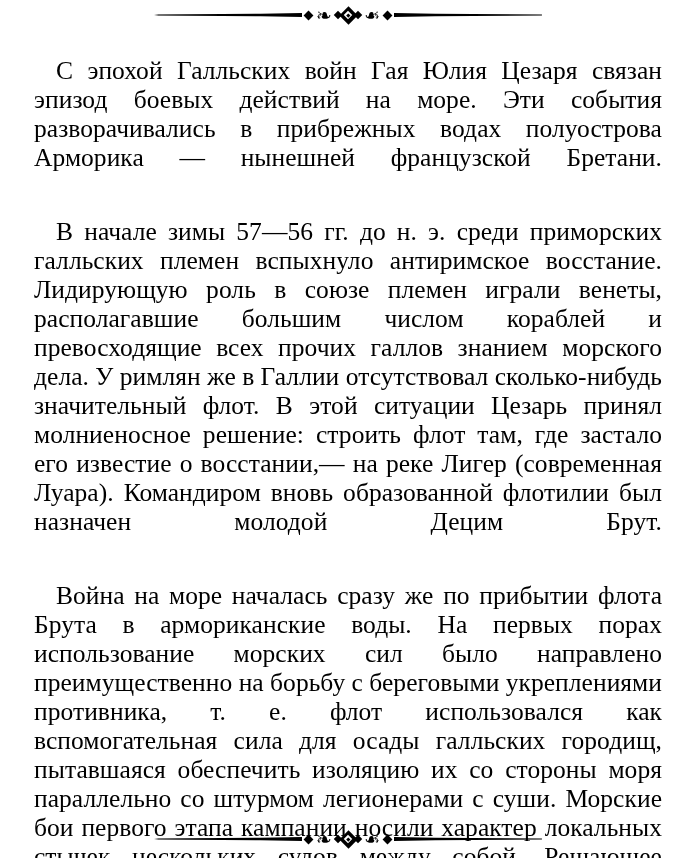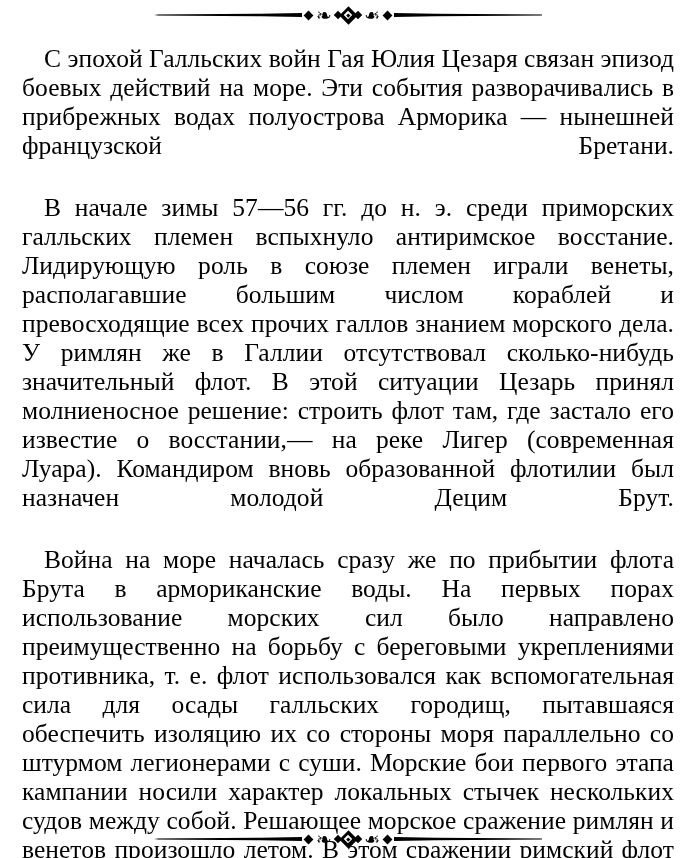--- a/index.html
+++ b/index.html
@@ -136,21 +136,21 @@
     width: 660px;
     font-size: 25.5px;
     line-height: 29px;
     text-align: justify;
     text-justify: inter-word;
     word-spacing: -0.2px;
     letter-spacing: 0.05px;
     hyphens: manual;
   }
   .textblock p {
-    margin: 4px;
+    margin: 16px;
     text-indent: 22px;
     font-family: Liberation Serif, serif;
   }
   .textblock p:last-child {
     text-align: justify;
   }
   .textblock p::after {
     content: "";
     display: inline-block;
     width: 100%;

